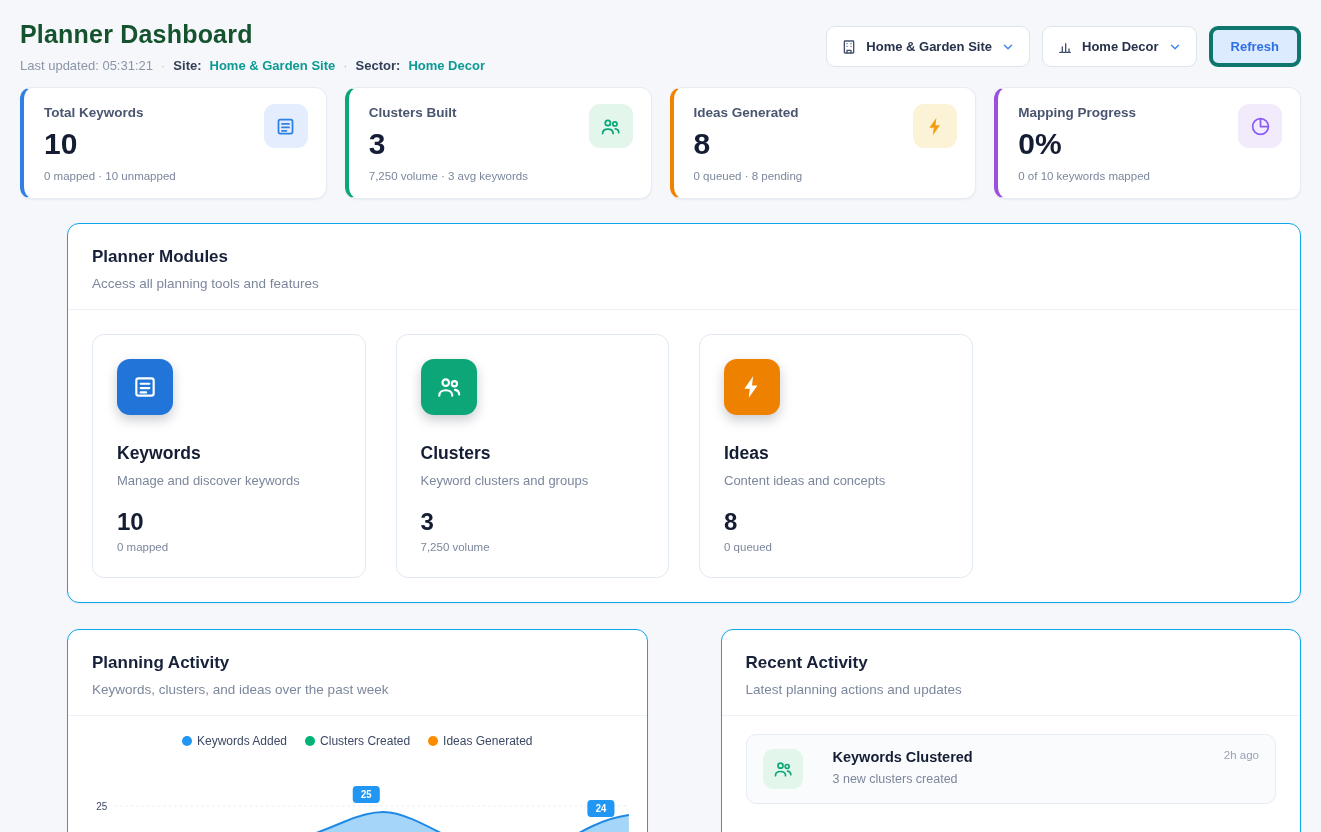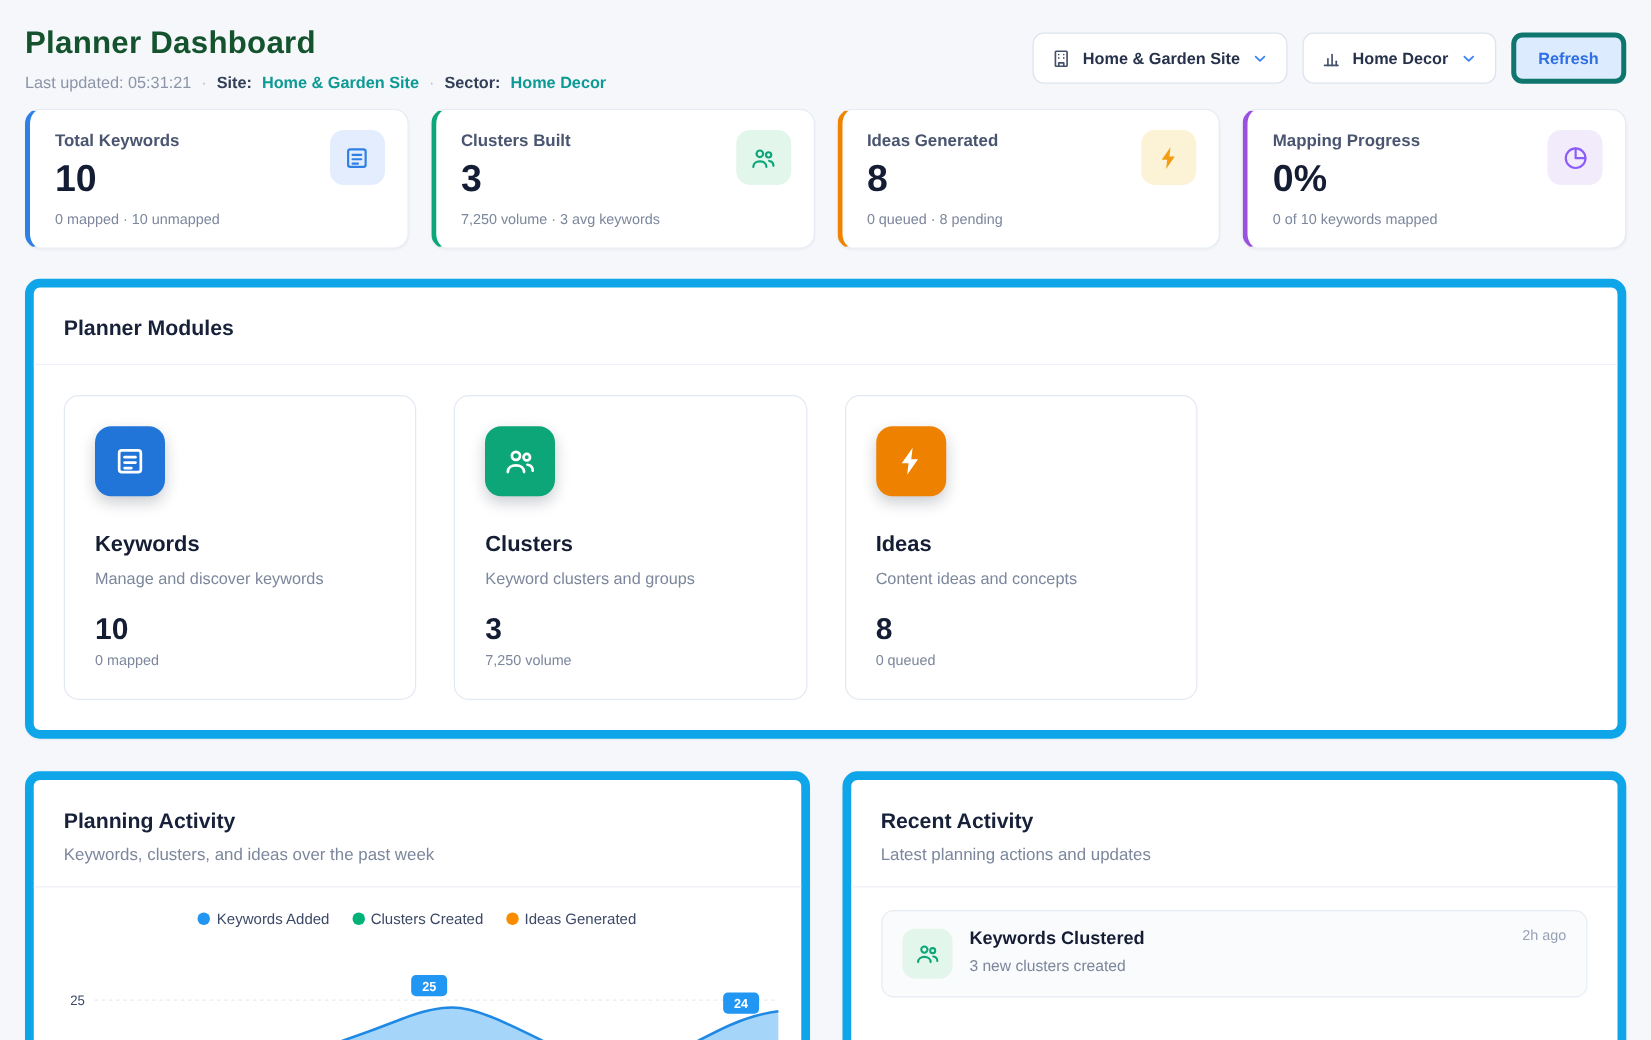--- a/index.html
+++ b/index.html
@@ -54,22 +54,23 @@
   .accent-green  { border-left-color: #0ca678; }
   .accent-orange { border-left-color: #f08300; }
   .accent-purple { border-left-color: #9b51e0; }
   .ib-blue   { background: #e3edfd; color: #2f80e4; }
   .ib-green  { background: #e3f6ec; color: #0ca678; }
   .ib-amber  { background: #fcf3d7; color: #f29d12; }
   .ib-purple { background: #f1ebfc; color: #8b5cf6; }
 
   
   .card {
-    background: #fff; border: 7px solid #0ea5e9; border-radius: 12px;
+    background: #fff; border: 1px solid #0ea5e9; border-radius: 12px;
     box-shadow: 0 1px 2px rgba(15,23,42,.05);
+    margin-left: 47px;
   }
   .card-head { padding: 23px 24px 18px; }
   .card-head h2 { font-size: 17px; font-weight: 700; color: #18213a; }
   .card-head p { margin-top: 9px; font-size: 13.5px; color: #7c879c; }
   .divider { height: 1px; background: #edf1f7; }
 
   
   .modules-card { margin-top: 24px; }
   .modules { display: grid; grid-template-columns: repeat(4, 1fr); gap: 30px; padding: 24px; }
   .module { border: 1px solid #e3e9f2; border-radius: 12px; padding: 24px; cursor: pointer; background: #fff; }
@@ -91,21 +92,21 @@
   
   .bottom { display: grid; grid-template-columns: 1fr 1fr; gap: 26px; margin-top: 26px; }
   .legend { display: flex; justify-content: center; gap: 18px; padding: 18px 0 4px; font-size: 12px; color: #3c4966; }
   .legend-item { display: flex; align-items: center; gap: 5px; }
   .legend .dot { width: 10px; height: 10px; border-radius: 50%; }
   .chart-wrap { padding: 8px 14px 0; }
   svg.chart { display: block; width: 100%; height: 150px; }
 
   .recent-item {
     margin: 18px 24px; border: 1px solid #e7ecf4; background: #fafbfd;
-    border-radius: 10px; padding: 14px 16px; display: flex; gap: 14px;
+    border-radius: 10px; padding: 14px 16px; display: flex; gap: 30px;
   }
   .recent-item .iconbox {
     width: 40px; height: 40px; border-radius: 10px; flex: none;
     background: #e3f6ec; color: #0ca678;
     display: flex; align-items: center; justify-content: center;
   }
   .recent-item .iconbox svg { width: 20px; height: 20px; }
   .ri-body { flex: 1; }
   .ri-top { display: flex; justify-content: space-between; align-items: flex-start; }
   .ri-title { font-size: 14.5px; font-weight: 800; color: #141d33; }
@@ -217,20 +218,21 @@
             <path d="M12 3a9 9 0 0 1 9 9h-9z"></path>
           </svg>
       </div>
     </div>
 
   </div>
 
   <div class="card modules-card">
     <div class="card-head">
       <h2>Planner Modules</h2>
+      <p>Access all planning tools and features</p>
     </div>
     <div class="divider"></div>
     <div class="modules">
 
       <div class="module">
         <div class="iconsq sq-blue">
           <svg viewBox="0 0 24 24" fill="none" stroke="currentColor" stroke-width="2" stroke-linecap="round">
               <rect x="4" y="4" width="16" height="16" rx="2"></rect>
               <line x1="8" y1="9" x2="16" y2="9"></line>
               <line x1="8" y1="13" x2="16" y2="13"></line>

